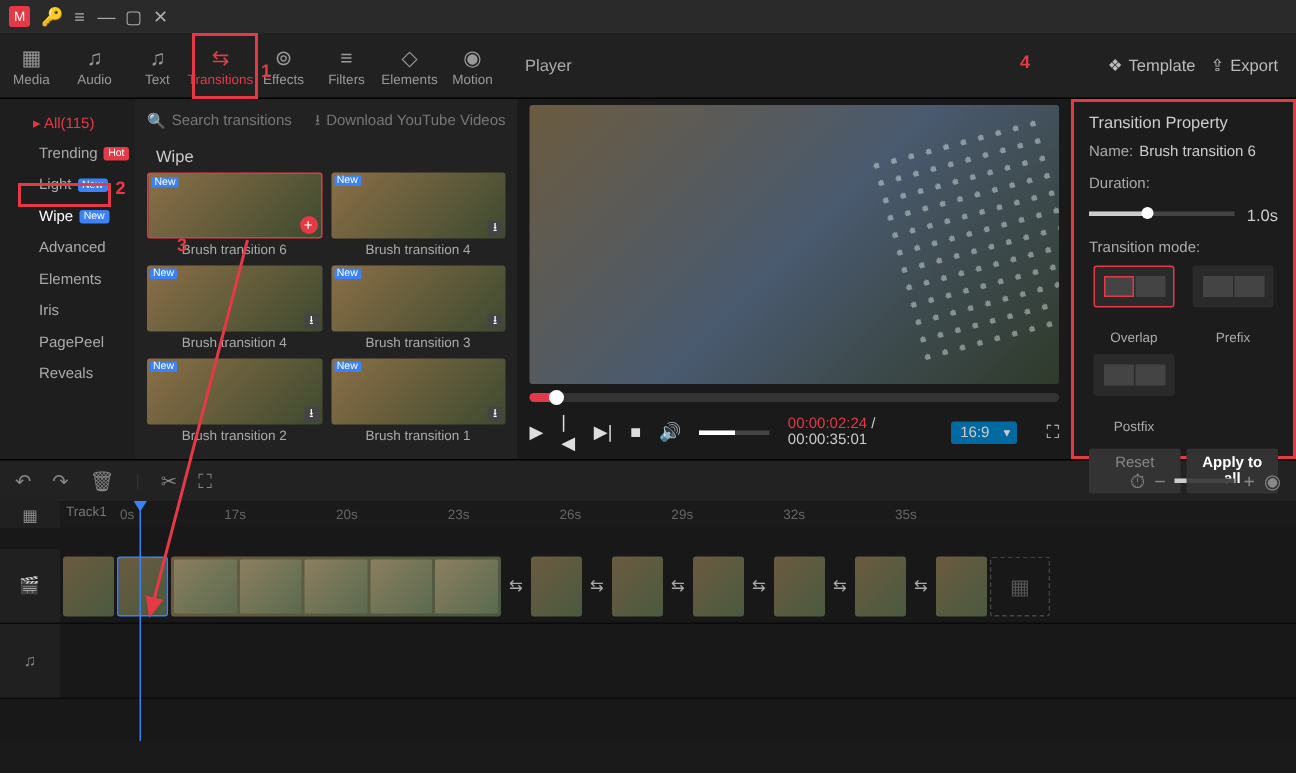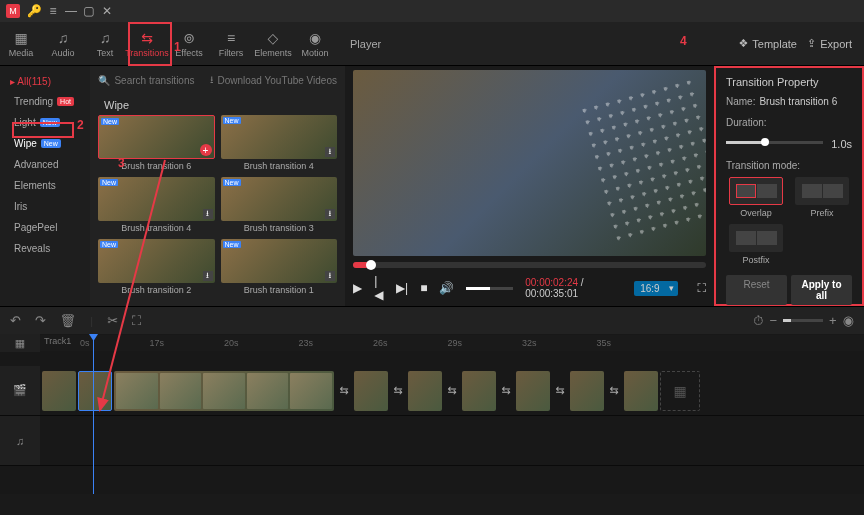--- a/index.html
+++ b/index.html
@@ -19,21 +19,21 @@
 .tool-btn .ico { font-size: 14px; }
 .tool-btn .lbl { font-size: 9px; }
 .tool-section-r { margin-left: auto; display: flex; align-items: center; gap: 10px; padding-right: 12px; }
 .player-label { display: flex; align-items: center; margin-left: 14px; font-size: 11px; color: #aaa; }
 .tbtn { display: flex; align-items: center; gap: 4px; color: #bbb; cursor: pointer; font-size: 11px; }
 
 
 .main { display: flex; height: 240px; }
 
 
-.sidebar { width: 90px; background: #1e1e1e; padding: 6px 0; }
+.sidebar { width: 90px; background: #1e1e1e; padding: 6px 12px; }
 .all-row { color: #e63946; font-size: 10px; padding: 4px 10px; cursor: pointer; }
 .side-item { font-size: 10px; padding: 5px 10px 5px 14px; color: #aaa; cursor: pointer; display: flex; align-items: center; gap: 4px; }
 .side-item.active { color: #fff; }
 .badge { font-size: 7px; padding: 1px 3px; border-radius: 2px; }
 .badge-hot { background: #e63946; color: #fff; }
 .badge-new { background: #3b82f6; color: #fff; }
 
 
 .browser { width: 255px; background: #222; padding: 4px 8px; }
 .b-search-row { display: flex; align-items: center; gap: 6px; padding: 2px 0 6px; color: #777; }
@@ -69,21 +69,21 @@
 
 .props { width: 150px; background: #1c1c1c; padding: 8px 10px; border: 2px solid #e63946; }
 .props h4 { font-size: 11px; color: #ccc; font-weight: normal; margin-bottom: 8px;}
 .prow { display: flex; font-size: 10px; color: #aaa; margin-bottom: 10px; gap: 4px;}
 .prow .val { color: #ccc; }
 .dur-slider { width: 100px; height: 3px; background: #444; position: relative; margin-bottom:4px;}
 .dur-slider::before { content:""; position:absolute; width:40%; height:100%; background:#ccc;}
 .dur-slider .knob { position:absolute; left:40%; top:50%; transform:translate(-50%,-50%); width:8px; height:8px; border-radius:50%; background:#fff;}
 .mode-label { font-size: 10px; color: #aaa; margin-bottom: 6px;}
 .mode-grid { display: grid; grid-template-columns: 1fr 1fr; gap: 6px; }
-.mode-box { display:flex; flex-direction:column; align-items:center; gap:3px;}
+.mode-box { display:flex; flex-direction:column; align-items:center; gap:15px;}
 .mode-ico { width: 54px; height: 28px; background: #2a2a2a; border-radius:2px; display:flex; align-items:center;justify-content:center;gap:1px; cursor:pointer;}
 .mode-ico.sel { border: 1px solid #e63946;}
 .mode-ico .blk { width: 20px; height: 14px; background:#444;}
 .mode-name { font-size: 9px; color:#aaa;}
 .prop-btns { display:flex; gap:4px; margin-top:10px;}
 .pbtn { flex:1; padding:4px 4px; text-align:center; font-size:10px; background:#333; color:#888; cursor:pointer; border-radius:2px;}
 .pbtn.active { color:#fff;font-weight:bold;}
 
 
 .tl-toolbar { height: 28px; background: #222; display: flex; align-items: center; padding: 0 10px; gap: 14px; border-top: 1px solid #000;}

